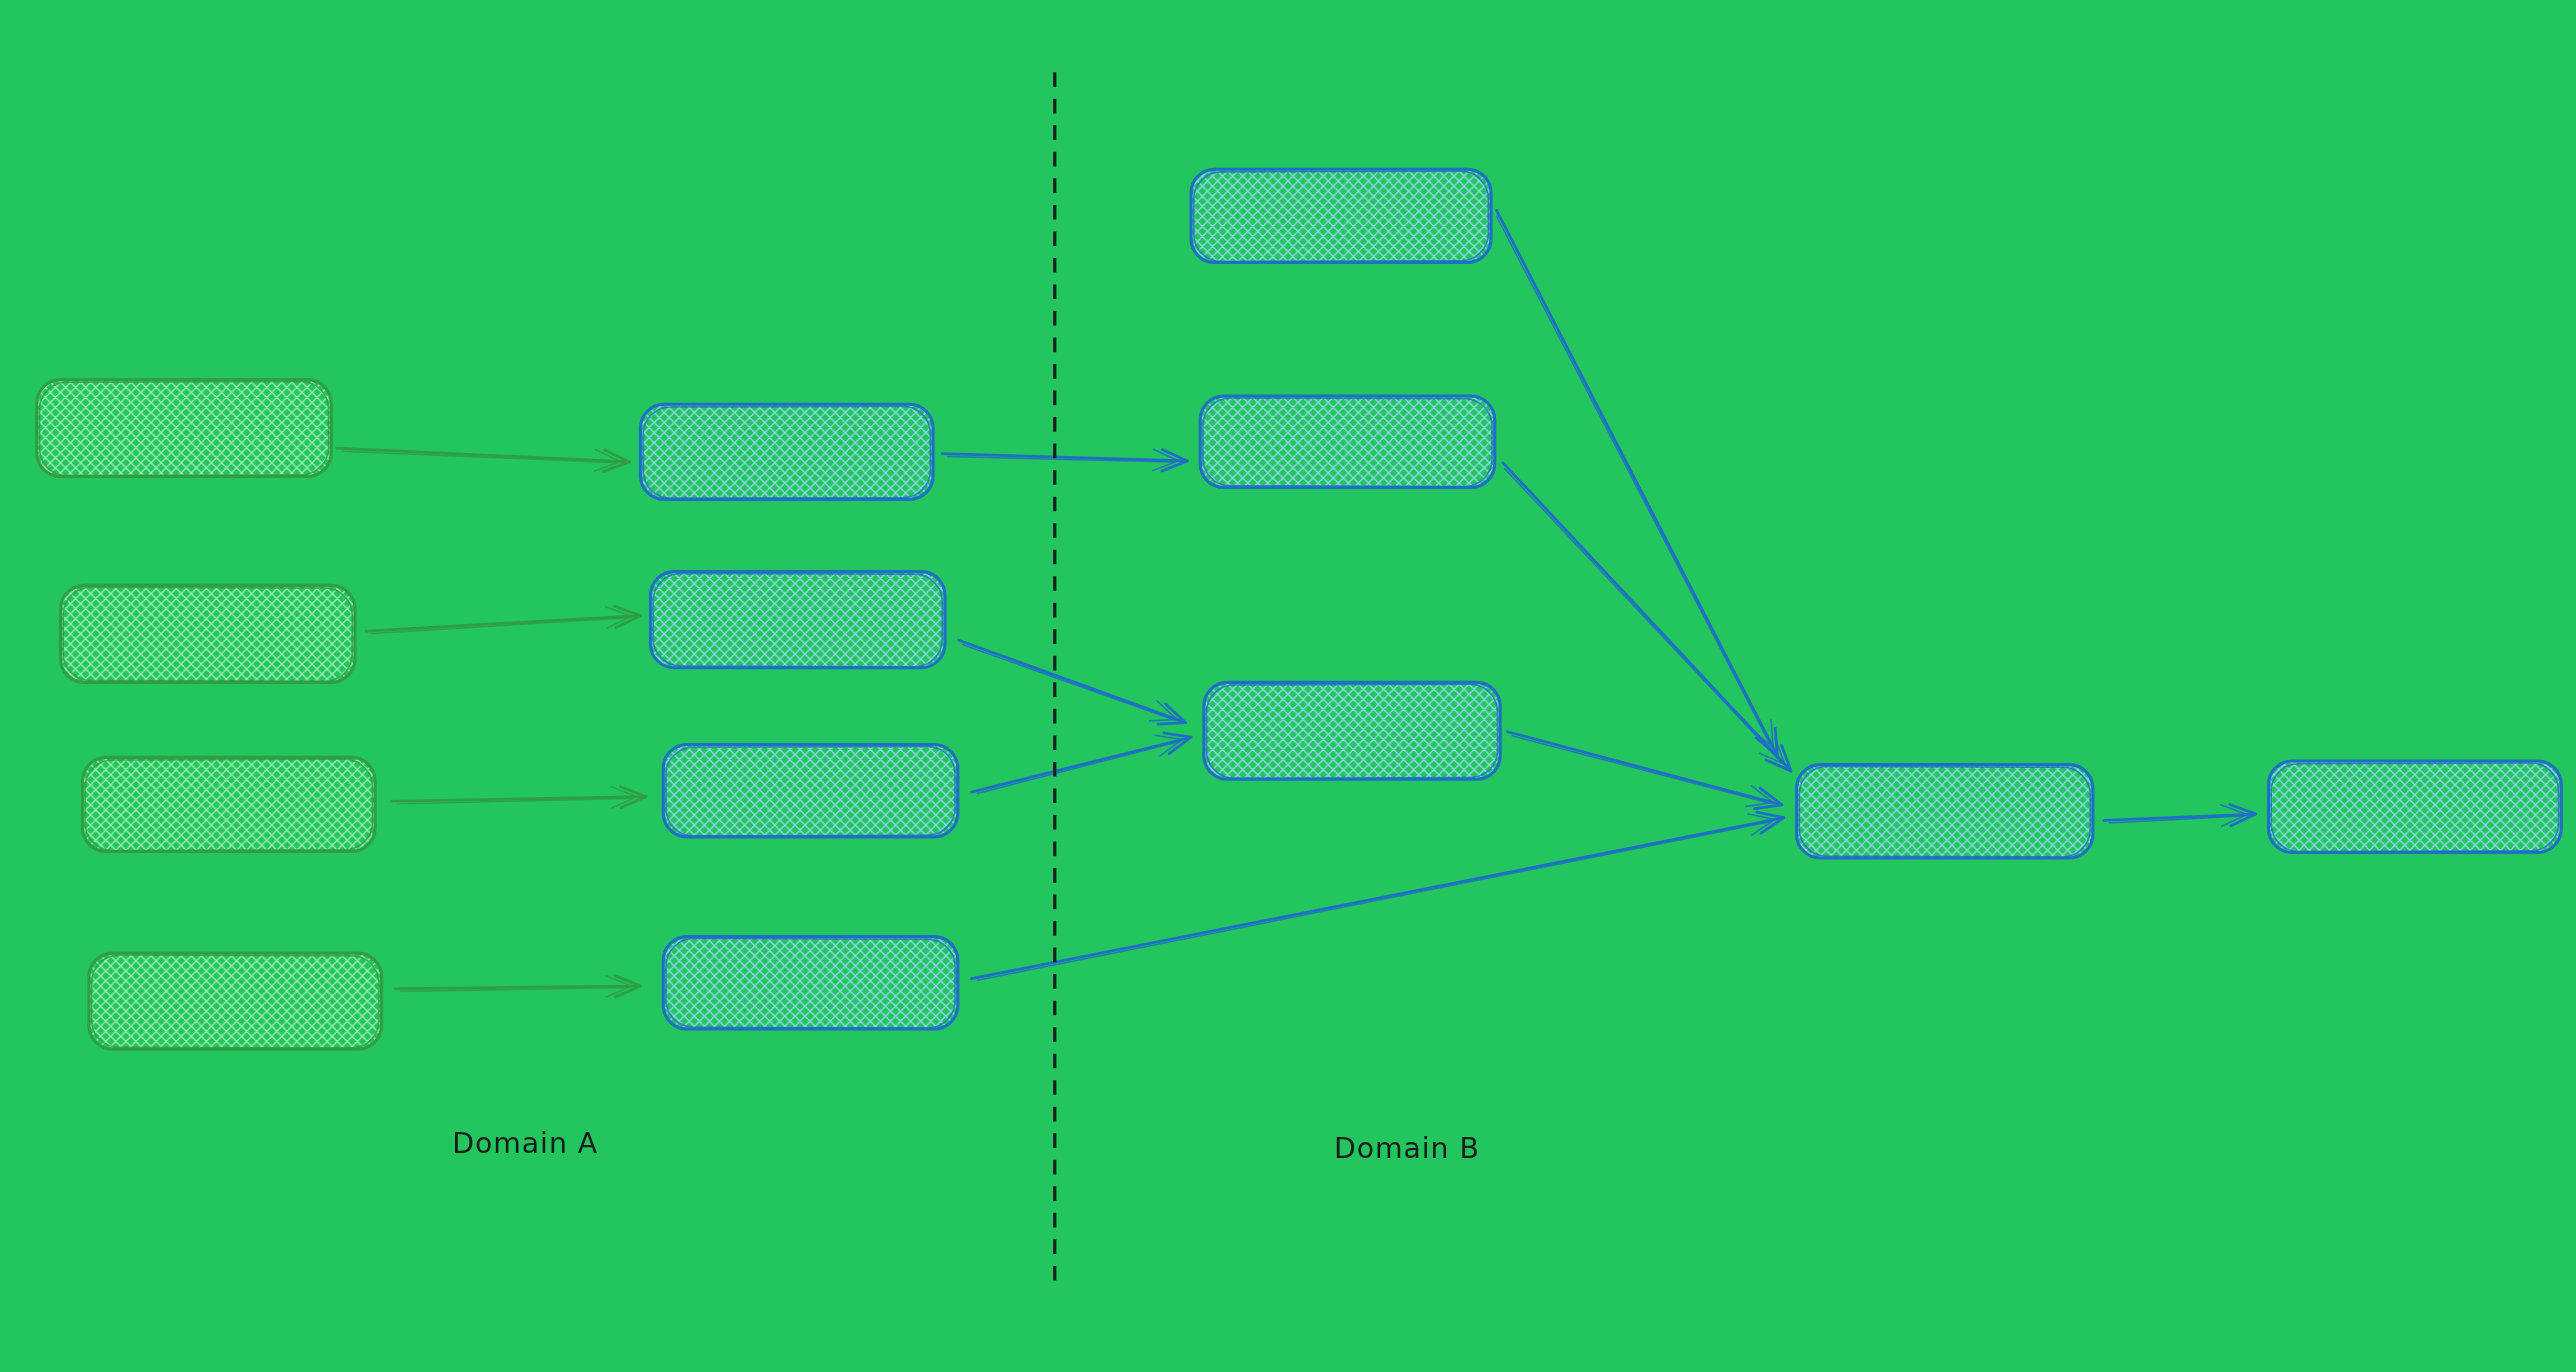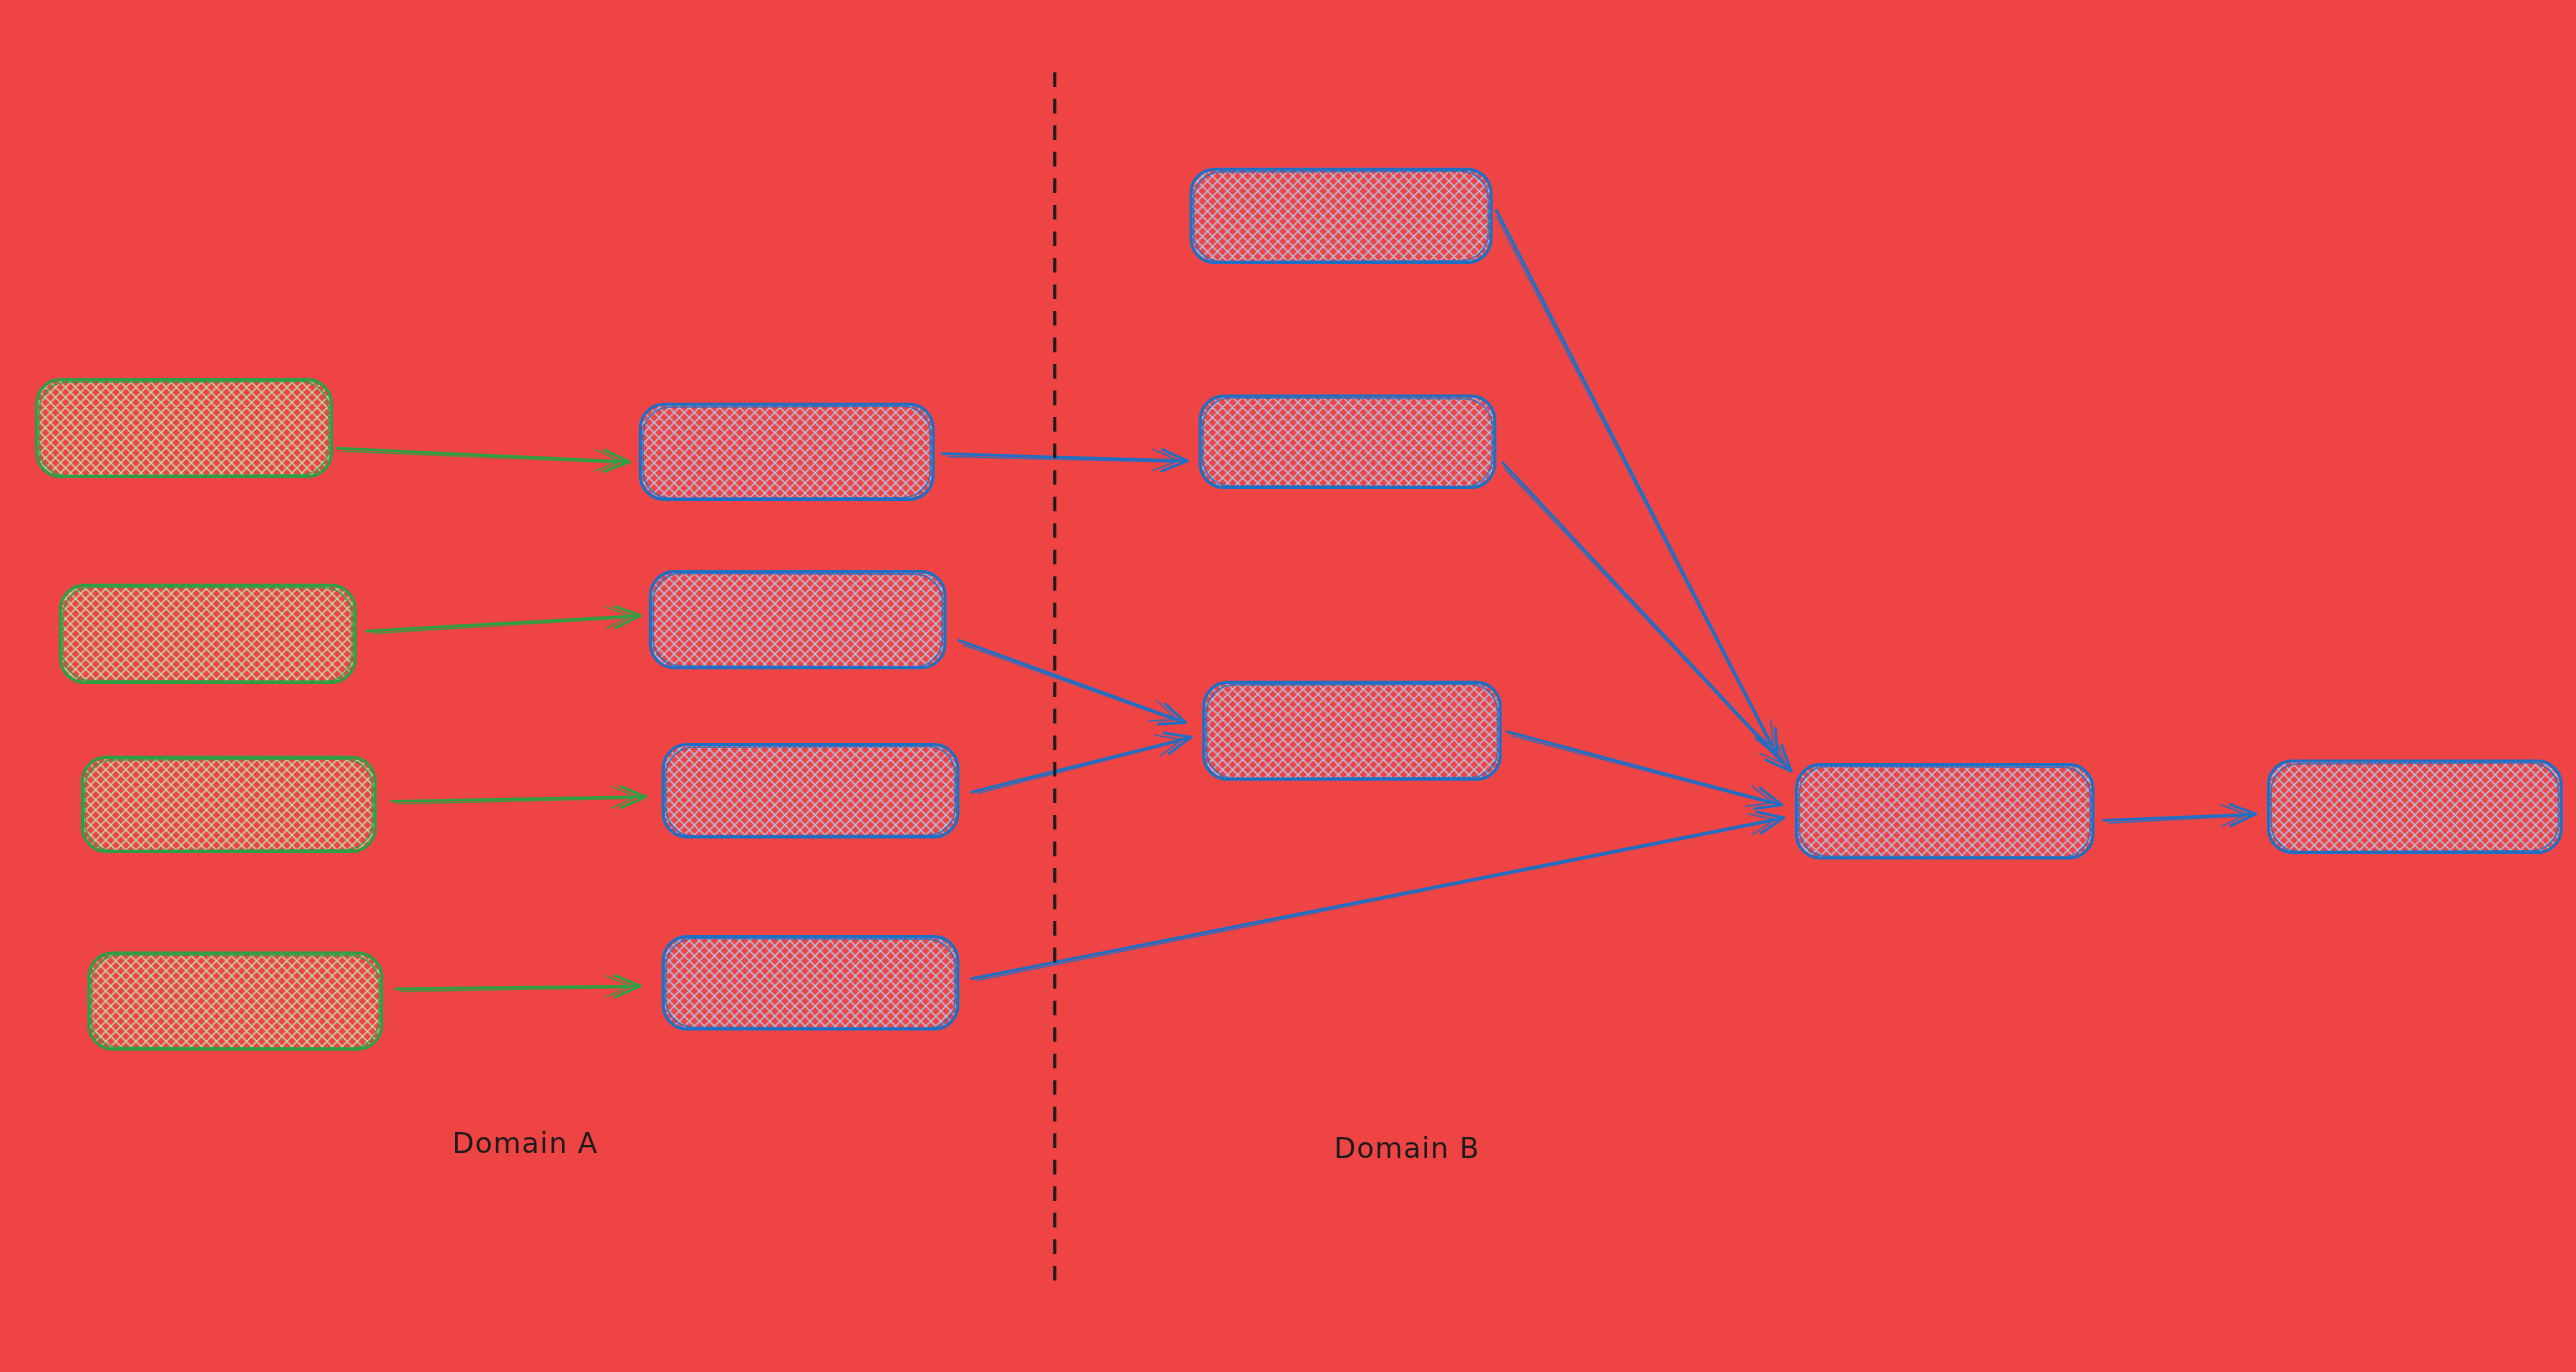--- a/index.html
+++ b/index.html
@@ -8,21 +8,21 @@
     background: #ffffff;
     width: 2576px;
     height: 1372px;
     overflow: hidden;
     font-family: "DejaVu Sans", sans-serif;
   }
   .canvas {
     position: relative;
     width: 2576px;
     height: 1372px;
-    background: #ef4444;
+    background: #22c55e;
   }
   svg { display: block; }
   .domain-label {
     font-family: "DejaVu Sans", sans-serif;
     font-size: 31px;
     font-weight: 500;
     letter-spacing: 1px;
   }
 </style>
 </head>

